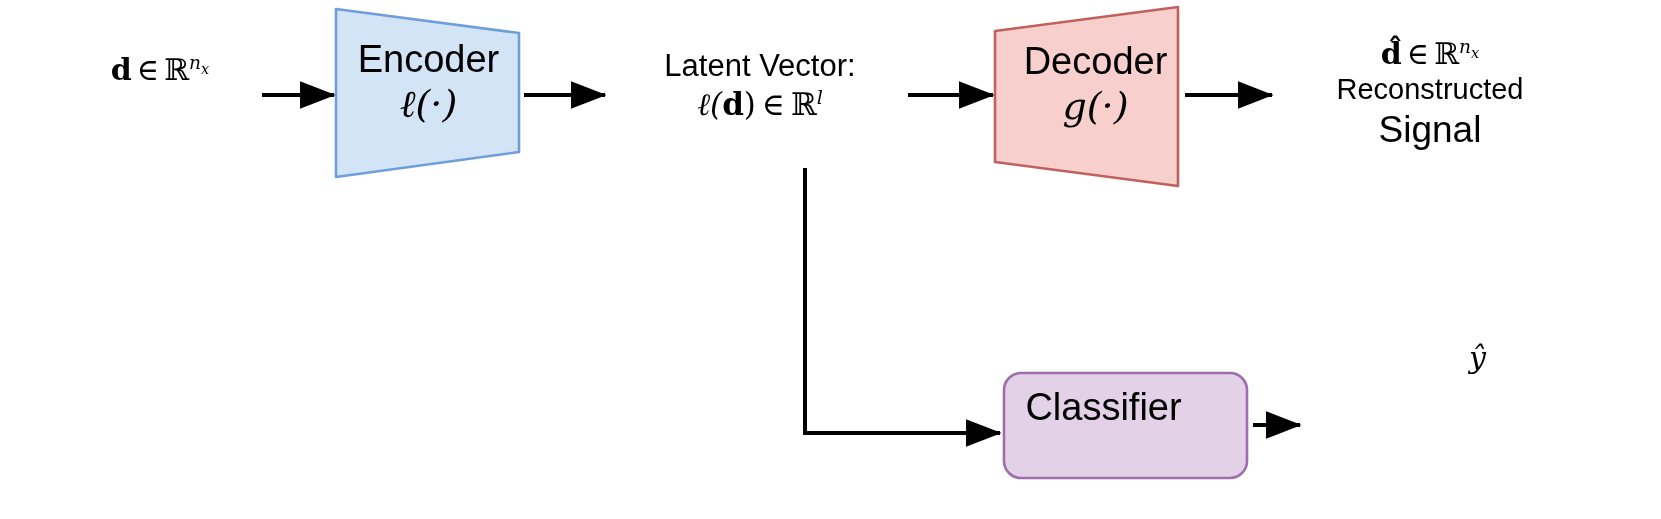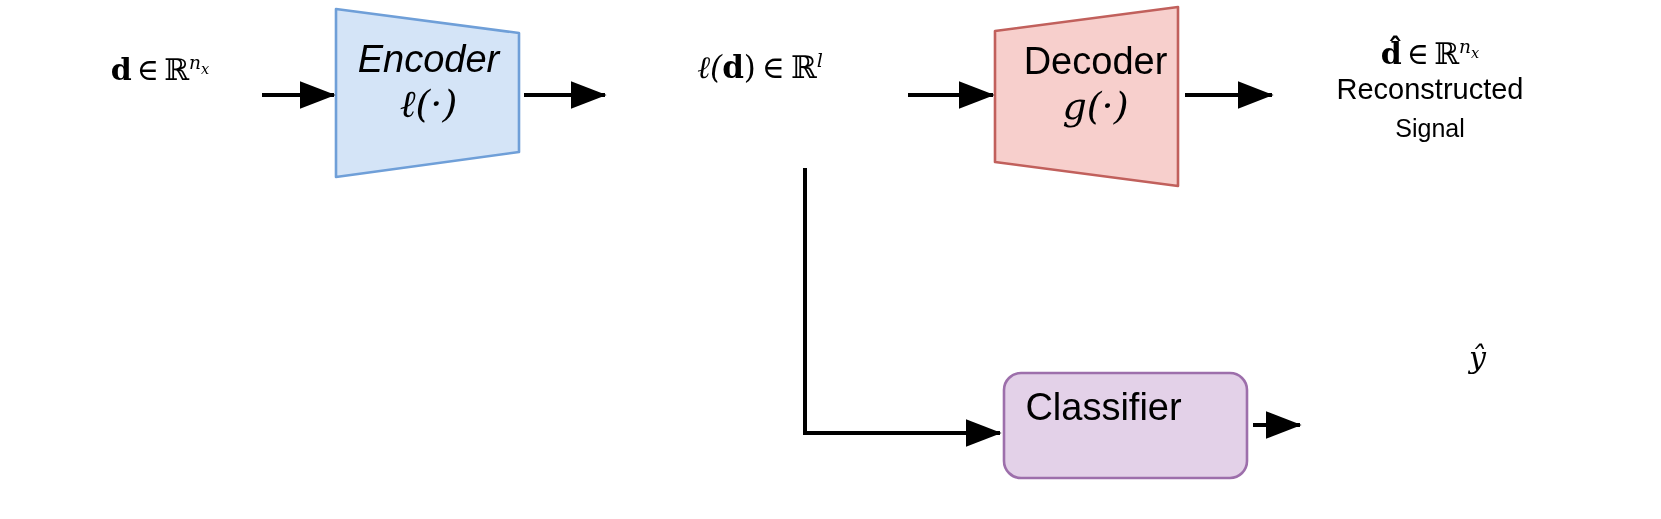--- a/index.html
+++ b/index.html
@@ -93,41 +93,42 @@
     <line x1="1253" y1="425" x2="1300" y2="425" stroke="#000000" stroke-width="4" marker-end="url(#arrowhead)"></line>
   </svg>
 
   <div class="lbl" style="left:60px; top:52px; width:200px;">
     <div class="math" style="font-size:30px;">
       <span class="bold-up">d</span><span class="up" style="margin:0 5px;">∈</span><span class="bb">ℝ</span><sup class="sm"><span>n</span><sub>x</sub></sup>
     </div>
   </div>
 
   <div class="block-label" style="left:336px; top:38px; width:185px;">
-    <div class="plain" style="font-size:38px;font-style:italic;">Encoder</div>
+    <div class="plain" style="font-size:38px;">Encoder</div>
     <div class="math" style="font-size:38px; margin-top:2px;">ℓ(·)</div>
   </div>
 
   <div class="lbl" style="left:620px; top:48px; width:280px;">
+    <div class="plain" style="font-size:31px;">Latent Vector:</div>
     <div class="math" style="font-size:31px; margin-top:1px;">
       <span>ℓ(</span><span class="bold-up">d</span><span class="up">)</span><span class="up" style="margin:0 6px;">∈</span><span class="bb">ℝ</span><sup class="sm">l</sup>
     </div>
   </div>
 
   <div class="block-label" style="left:995px; top:40px; width:201px;">
     <div class="plain" style="font-size:38px;">Decoder</div>
     <div class="math" style="font-size:38px; margin-top:2px;">g(·)</div>
   </div>
 
   <div class="lbl" style="left:1285px; top:36px; width:290px;">
     <div class="math" style="font-size:30px;">
       <span class="bold-up"><span>d</span><span>̂</span></span><span class="up" style="margin:0 5px;">∈</span><span class="bb">ℝ</span><sup class="sm"><span>n</span><sub>x</sub></sup>
     </div>
     <div class="plain" style="font-size:29px; margin-top:1px;">Reconstructed</div>
-    <div class="plain" style="font-size:25px; margin-top:7px;">Signal</div>
+    <div class="plain" style="font-size:37px; margin-top:1px;">Signal</div>
   </div>
 
   <div class="block-label" style="left:1004px; top:386px; width:199px;">
     <div class="plain" style="font-size:38px;">Classifier</div>
   </div>
 
   <div class="lbl" style="left:1300px; top:340px; width:355px;">
     <div class="math" style="font-size:30px;">
       <span>y</span><span>̂</span>
     </div>

